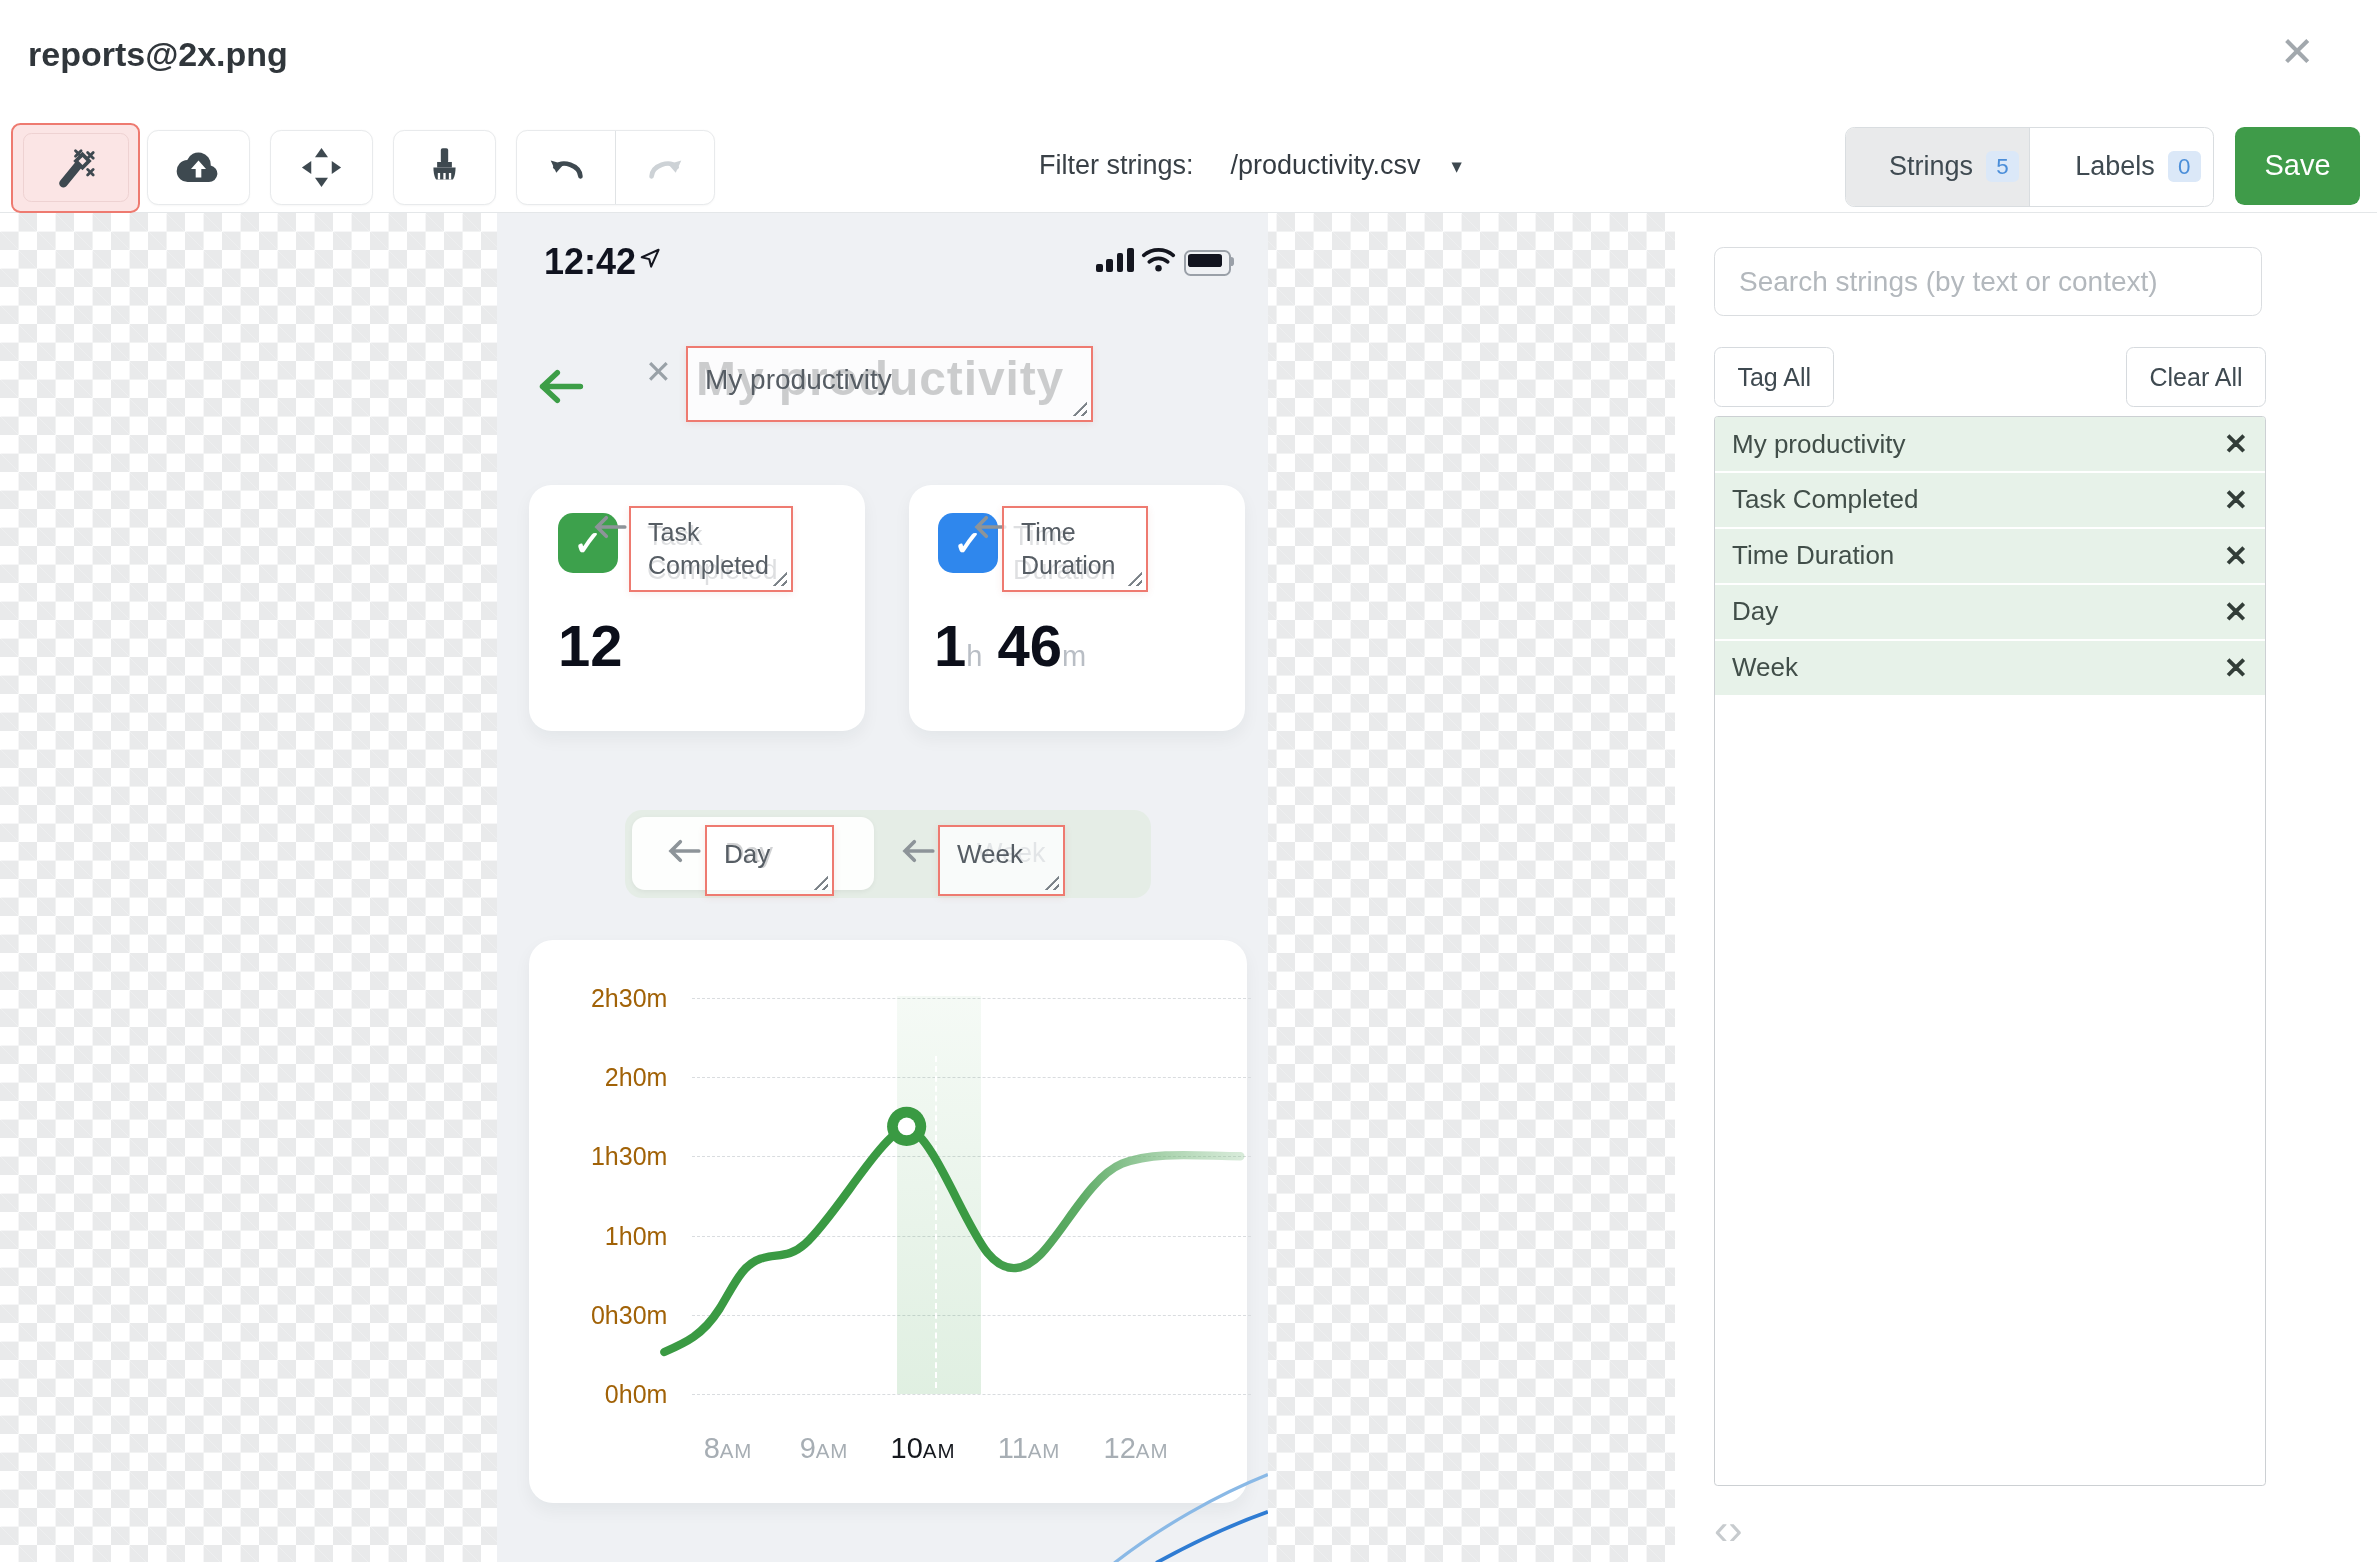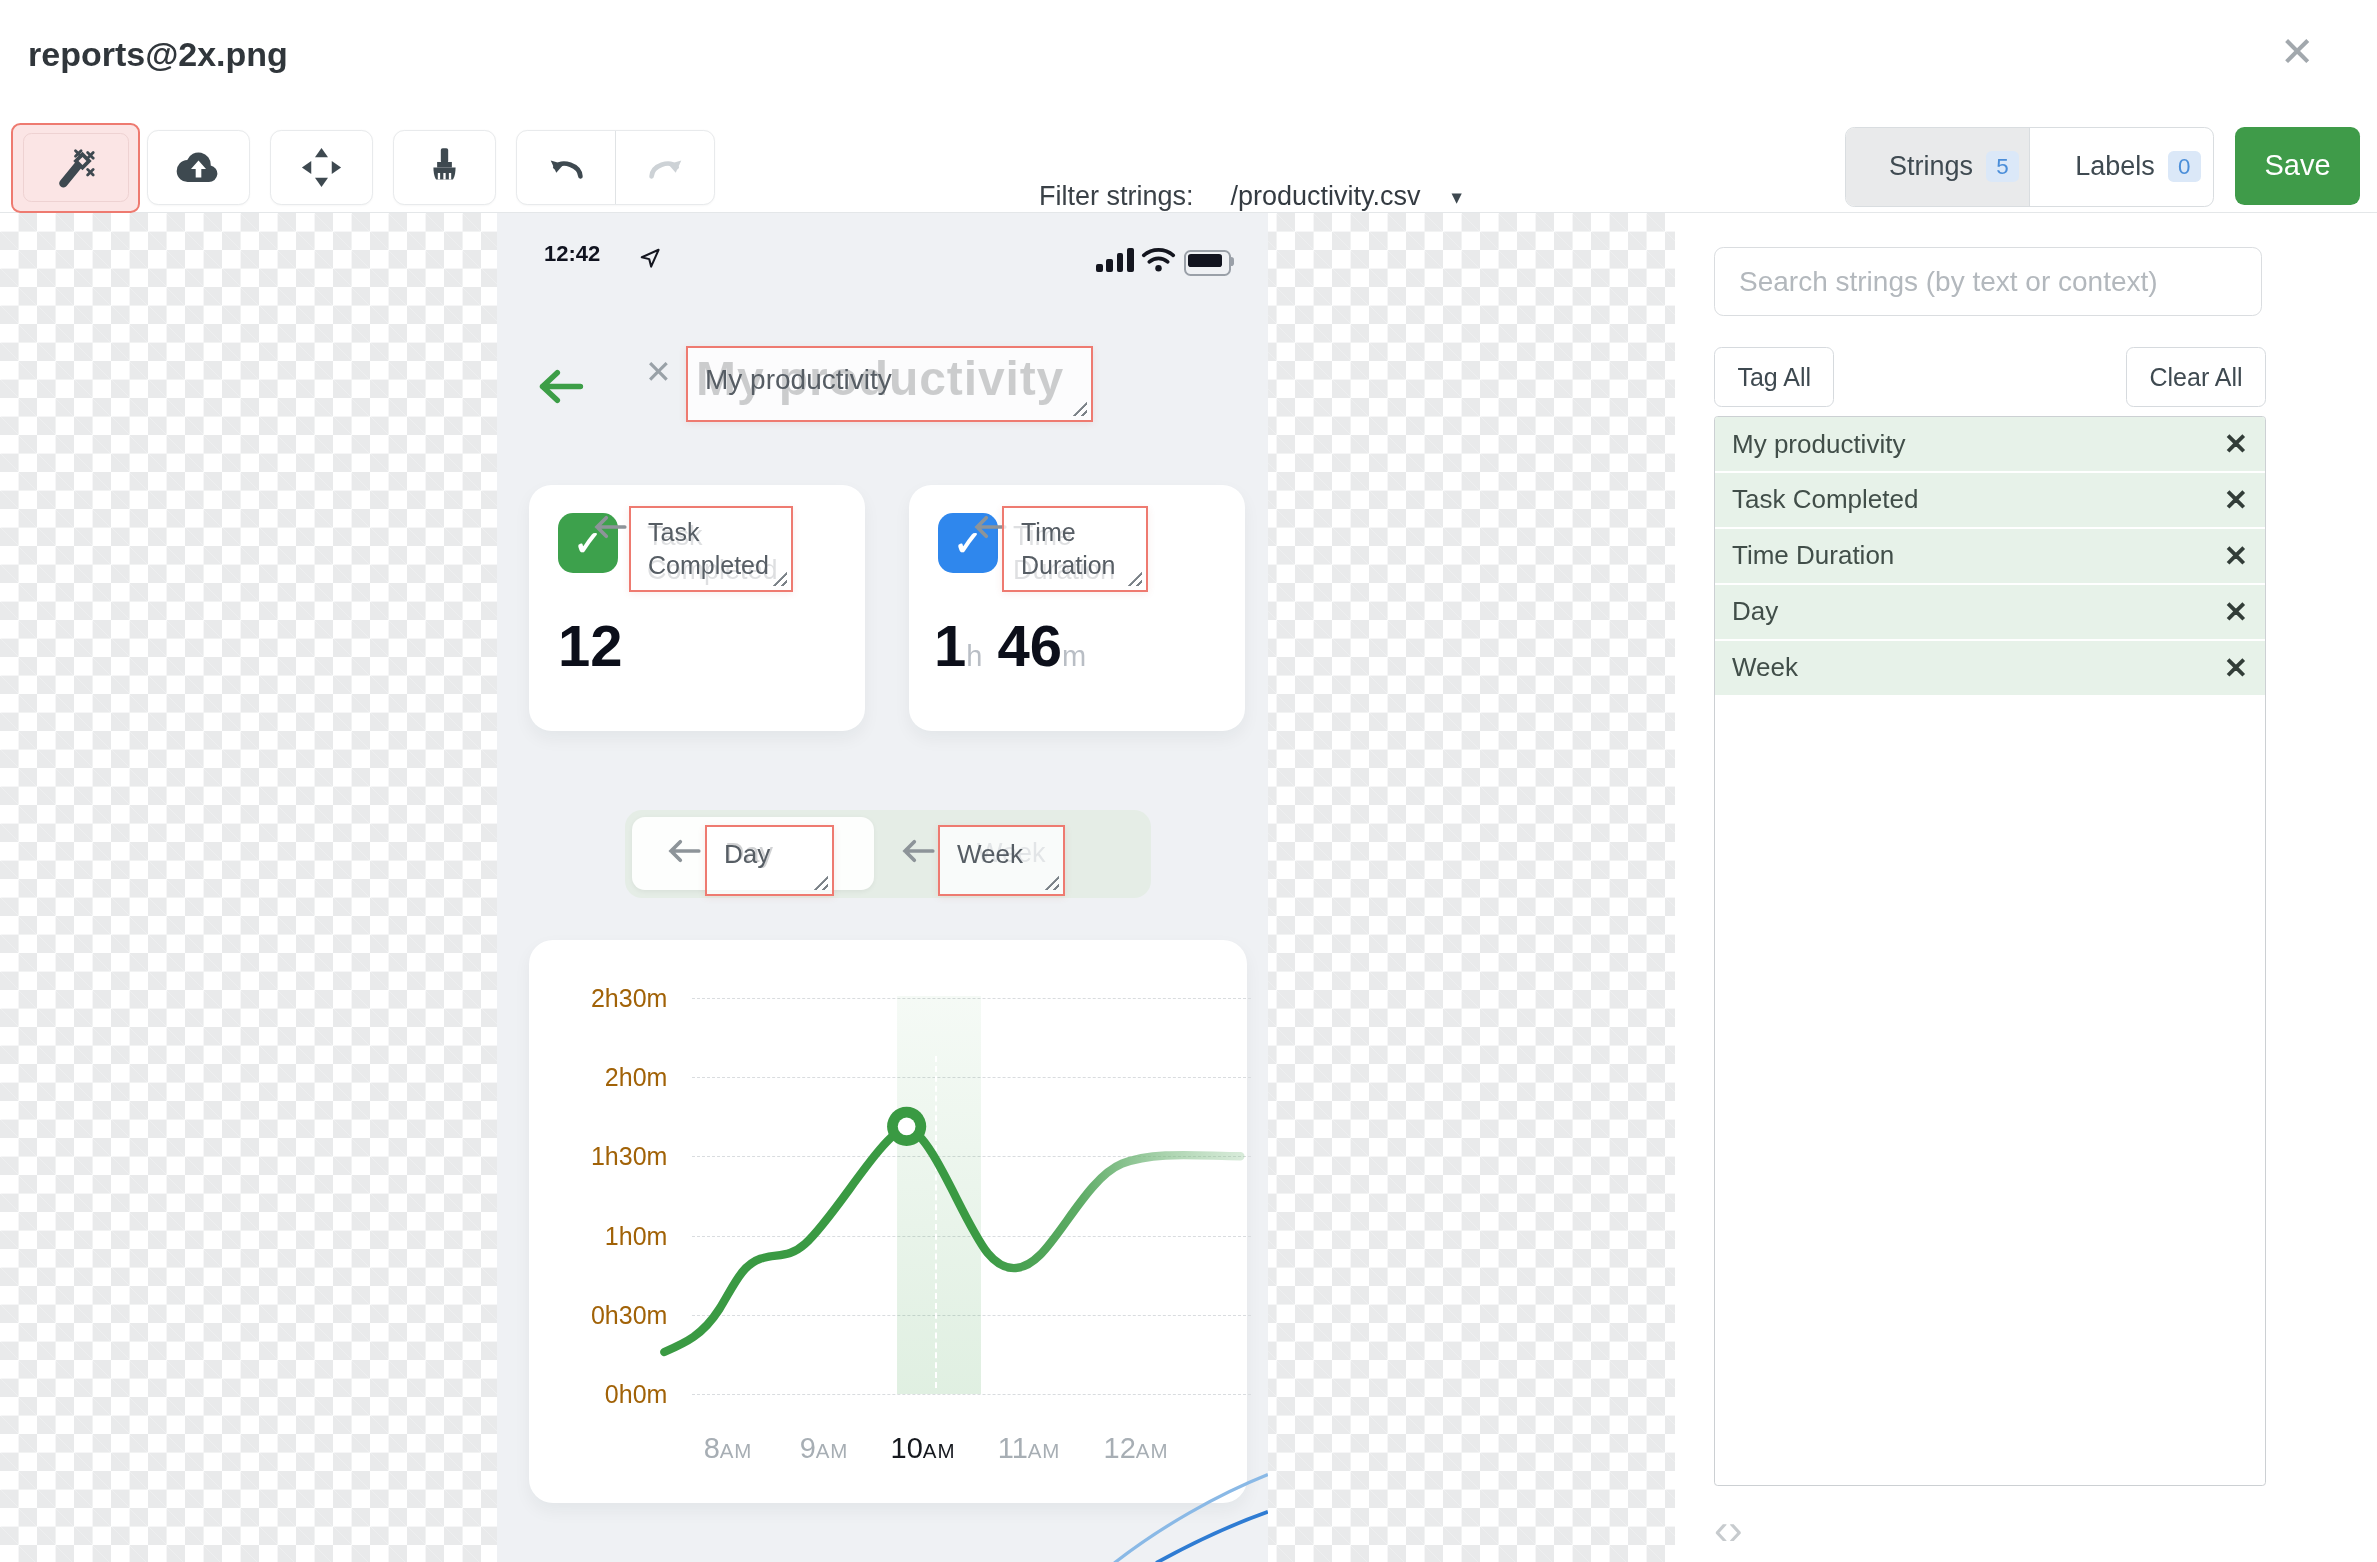--- a/index.html
+++ b/index.html
@@ -12,40 +12,40 @@
   #hdr-close{left:2280px;top:28px;font-size:41px;color:#a2a8ad;cursor:pointer;}
   
   #tbar{left:0;top:119px;width:2377px;height:93px;background:#fff;border-bottom:1.9px solid #e4e7e9;}
   .tbtn{position:absolute;top:11.2px;height:73px;background:#fff;border:1.9px solid #e8eaec;border-radius:11.2px;
         display:flex;align-items:center;justify-content:center;box-shadow:0 0.9px 1.9px rgba(0,0,0,0.03);}
   #wand-wrap{position:absolute;left:11.2px;top:3.7px;width:125px;height:86px;background:#fbe5e5;
         border:2.8px solid #ee7a70;border-radius:9.3px;display:flex;align-items:center;justify-content:center;}
   #wand-inner{width:104px;height:67px;border:1.9px solid #eed2d2;border-radius:8.4px;
         display:flex;align-items:center;justify-content:center;}
   .tico{display:block;}
-  #filter-row{position:absolute;left:1039px;top:0;height:93px;display:flex;align-items:flex-end;gap:37px;}
+  #filter-row{position:absolute;left:1039px;top:0;height:93px;display:flex;align-items:center;gap:37px;}
   #filter-label{font-size:27px;color:#3a4147;}
   #filter-dd{display:flex;align-items:center;gap:31px;cursor:pointer;}
   #filter-value{font-size:27px;color:#343b42;}
   #filter-caret{font-size:20.5px;color:#3e4950;}
   #seg{position:absolute;left:1845px;top:7.5px;width:367px;height:78px;border:1.9px solid #d9dde0;border-radius:9.3px;
        display:flex;overflow:hidden;background:#fff;}
   .seg-half{flex:1;display:flex;align-items:center;justify-content:center;gap:13px;font-size:27px;color:#3f4a51;cursor:pointer;padding-left:33px;}
   .seg-active{background:#e9eaeb;border-right:1.9px solid #d9dde0;}
   .badge{background:#dbe8f8;color:#4b8ed9;font-size:22.4px;border-radius:5.6px;padding:2.8px 10.3px;}
   #save-btn{position:absolute;left:2235px;top:7.5px;width:125px;height:78px;background:#3f9b49;border-radius:9.3px;
        color:#fff;font-size:29px;display:flex;align-items:center;justify-content:center;cursor:pointer;}
   
   #canvas{left:0;top:213px;width:1762px;height:1350px;background-color:#fff;
     background-image:linear-gradient(45deg,#e9eaeb 25%,transparent 25%,transparent 75%,#e9eaeb 75%),
                      linear-gradient(45deg,#e9eaeb 25%,transparent 25%,transparent 75%,#e9eaeb 75%);
     background-size:37px 37px;background-position:0 0,18.6px 18.6px;}
   #phone{position:absolute;left:497px;top:0;width:771px;height:1350px;background:#eff1f4;overflow:hidden;}
   .ph-abs{position:absolute;}
-  #ph-time{left:47px;top:28px;font-size:22px;font-weight:600;color:#10131f;}
+  #ph-time{left:47px;top:28px;font-size:36px;font-weight:600;color:#10131f;}
   .sigbar{position:absolute;bottom:0;background:#14161f;border-radius:1.9px;width:6.5px;}
   #battery{left:687px;top:37px;width:43px;height:22.4px;border:2.8px solid #9aa0a8;border-radius:6.5px;}
   #battery-fill{position:absolute;left:1.9px;top:1.9px;width:34px;height:13px;background:#12141f;border-radius:2.8px;}
   #battery-tip{position:absolute;left:733px;top:44px;width:3.7px;height:9.3px;background:#9aa0a8;border-radius:0 2.8px 2.8px 0;}
   .ghost{color:#14171f;}
   #ph-title{left:199px;top:138px;width:410px;font-size:48px;font-weight:600;letter-spacing:0.9px;}
   .card{position:absolute;width:336px;height:246px;background:#fff;border-radius:22.4px;box-shadow:0 7.5px 17px rgba(25,35,45,0.05);}
   .chkicon{position:absolute;width:60px;height:60px;border-radius:15px;color:#fff;font-size:34px;font-weight:700;
            display:flex;align-items:center;justify-content:center;}
   .cardlabel{position:absolute;font-size:27px;line-height:34px;color:#6a7077;width:149px;}

